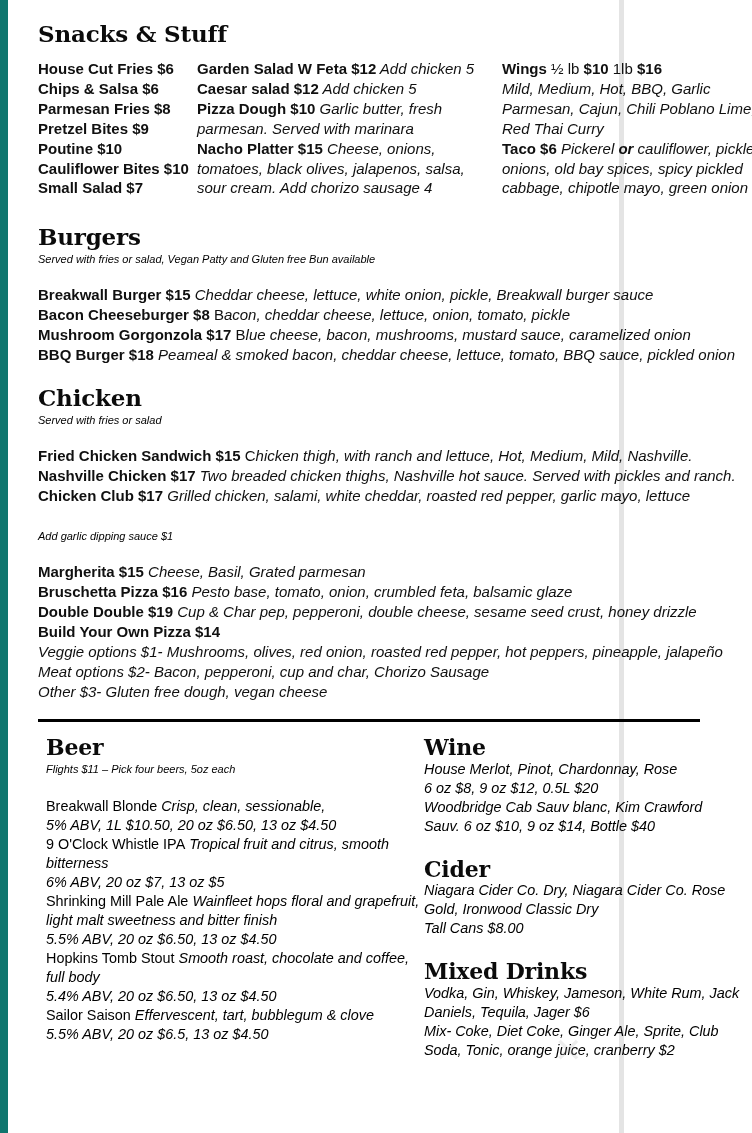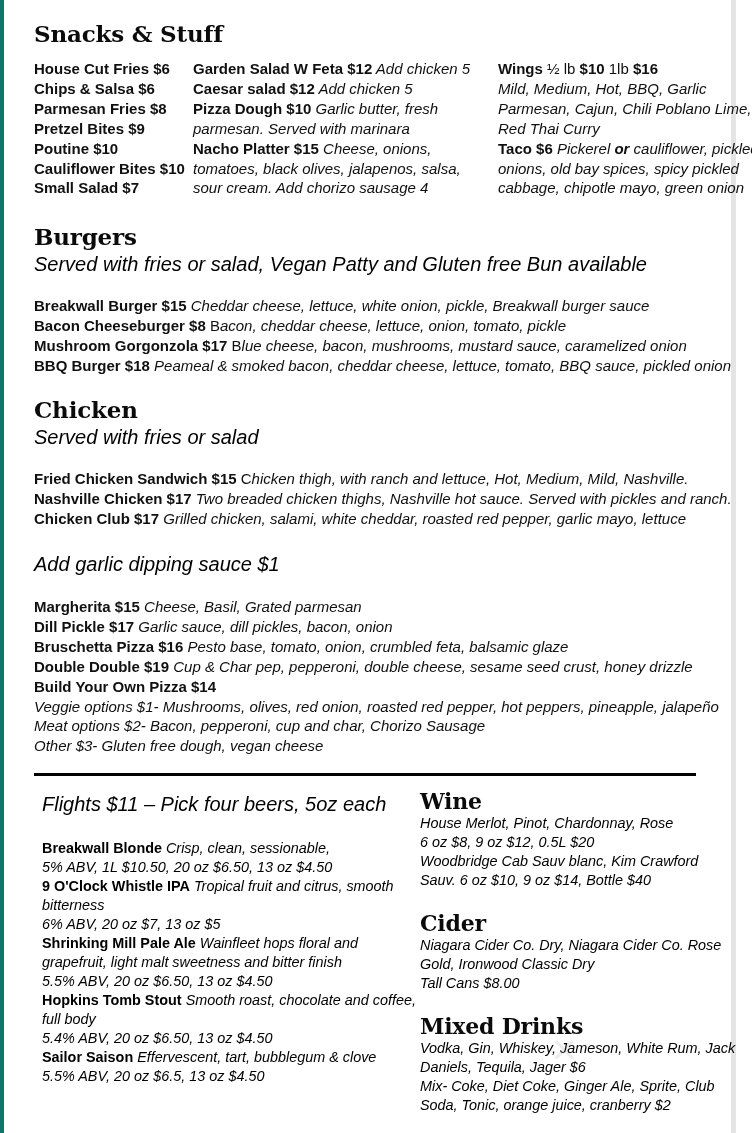--- a/index.html
+++ b/index.html
@@ -12,25 +12,25 @@
     width: 752px;
     height: 1133px;
     font-family: "Liberation Sans", sans-serif;
     color: #000000;
     overflow: hidden;
     position: relative;
   }
   .page {
     position: absolute;
     left: 0; top: 0;
-    width: 736px;
+    width: 624px;
     height: 1133px;
     background: #ffffff;
     box-sizing: border-box;
-    border-left: 4px solid #0f766e;
+    border-left: 8px solid #0f766e;
     border-right: 5px solid #e4e4e4;
   }
   .inner {
     position: absolute;
     left: 30px;
     top: 0;
     width: 700px;
   }
 
   
@@ -39,21 +39,21 @@
     font-weight: bold;
     font-size: 23px;
     letter-spacing: -0.2px;
     margin: 0;
     padding: 0;
     line-height: 1.08;
     color: #0b0b0b;
   }
   .sec-sub {
     font-style: italic;
-    font-size: 20px;
+    font-size: 11px;
     line-height: 1.28;
     margin: 2px 0 0 0;
   }
 
   
   .item {
     font-size: 15px;
     line-height: 1.33;
     font-style: italic;
     color: #101010;
@@ -94,21 +94,21 @@
     height: 0;
   }
 
   
   .drinks { position: relative; }
   .dcol { position: absolute; top: 0; }
   .dcol-left  { left: 8px;   width: 380px; }
   .dcol-right { left: 386px; width: 320px; }
   .dcol h2.sec-title { font-size: 22px; }
   .drink-item { font-size: 14.4px; line-height: 1.32; font-style: italic; }
-  .drink-item .nm { font-weight: bold; font-style: normal; }
+  .drink-item .nm { font-weight: normal; font-style: normal; }
   .grp { margin-top: 0; }
 
   .watermark {
     position: absolute;
     left: 546px;
     top: 1030px;
     font-size: 34px;
     color: rgba(150,150,150,0.17);
     font-family: "Liberation Sans", sans-serif;
     letter-spacing: 1px;
@@ -175,35 +175,35 @@
         <div class="item"><span class="nm">Fried Chicken Sandwich $15</span> <span class="plain">C</span><span>hicken thigh, with ranch and lettuce, Hot, Medium, Mild, Nashville.</span></div>
         <div class="item"><span class="nm">Nashville Chicken $17</span> <span>Two breaded chicken thighs, Nashville hot sauce. Served with pickles and ranch.</span></div>
         <div class="item"><span class="nm">Chicken Club $17</span> <span>Grilled chicken, salami, white cheddar, roasted red pepper, garlic mayo, lettuce</span></div>
       </div>
     </div>
 
     <div class="block" style="margin-top:23px;">
       <div class="sec-sub">Add garlic dipping sauce $1</div>
       <div class="list">
         <div class="item"><span class="nm">Margherita $15</span> <span>Cheese, Basil, Grated parmesan</span></div>
-        <div class="item"><span class="nm">Dill Pickle $17</span> <span>Garlic sauce, dill pickles, bacon, onion</span></div>
         <div class="item"><span class="nm">Bruschetta Pizza $16</span> <span>Pesto base, tomato, onion, crumbled feta, balsamic glaze</span></div>
         <div class="item"><span class="nm">Double Double $19</span> <span>Cup &amp; Char pep, pepperoni, double cheese, sesame seed crust, honey drizzle</span></div>
         <div class="item"><span class="nm">Build Your Own Pizza $14</span></div>
         <div class="item">Veggie options $1- Mushrooms, olives, red onion, roasted red pepper, hot peppers, pineapple, jalapeño</div>
         <div class="item">Meat options $2- Bacon, pepperoni, cup and char, Chorizo Sausage</div>
         <div class="item">Other $3- Gluten free dough, vegan cheese</div>
       </div>
     </div>
 
     <hr class="divider" style="margin-top:17px;">
 
     <div class="drinks" style="height:360px; margin-top:14px;">
 
       <div class="dcol dcol-left">
+        <h2 class="sec-title">Beer</h2>
         <div class="sec-sub">Flights $11 – Pick four beers, 5oz each</div>
 
         <div style="margin-top:21px;">
           <div class="drink-item grp">
             <span class="nm">Breakwall Blonde</span> <span>Crisp, clean, sessionable,</span><br>
             <span>5% ABV, 1L $10.50, 20 oz $6.50, 13 oz $4.50</span>
           </div>
           <div class="drink-item grp">
             <span class="nm">9 O'Clock Whistle IPA</span> <span>Tropical fruit and citrus, smooth bitterness</span><br>
             <span>6% ABV, 20 oz $7, 13 oz $5</span>

